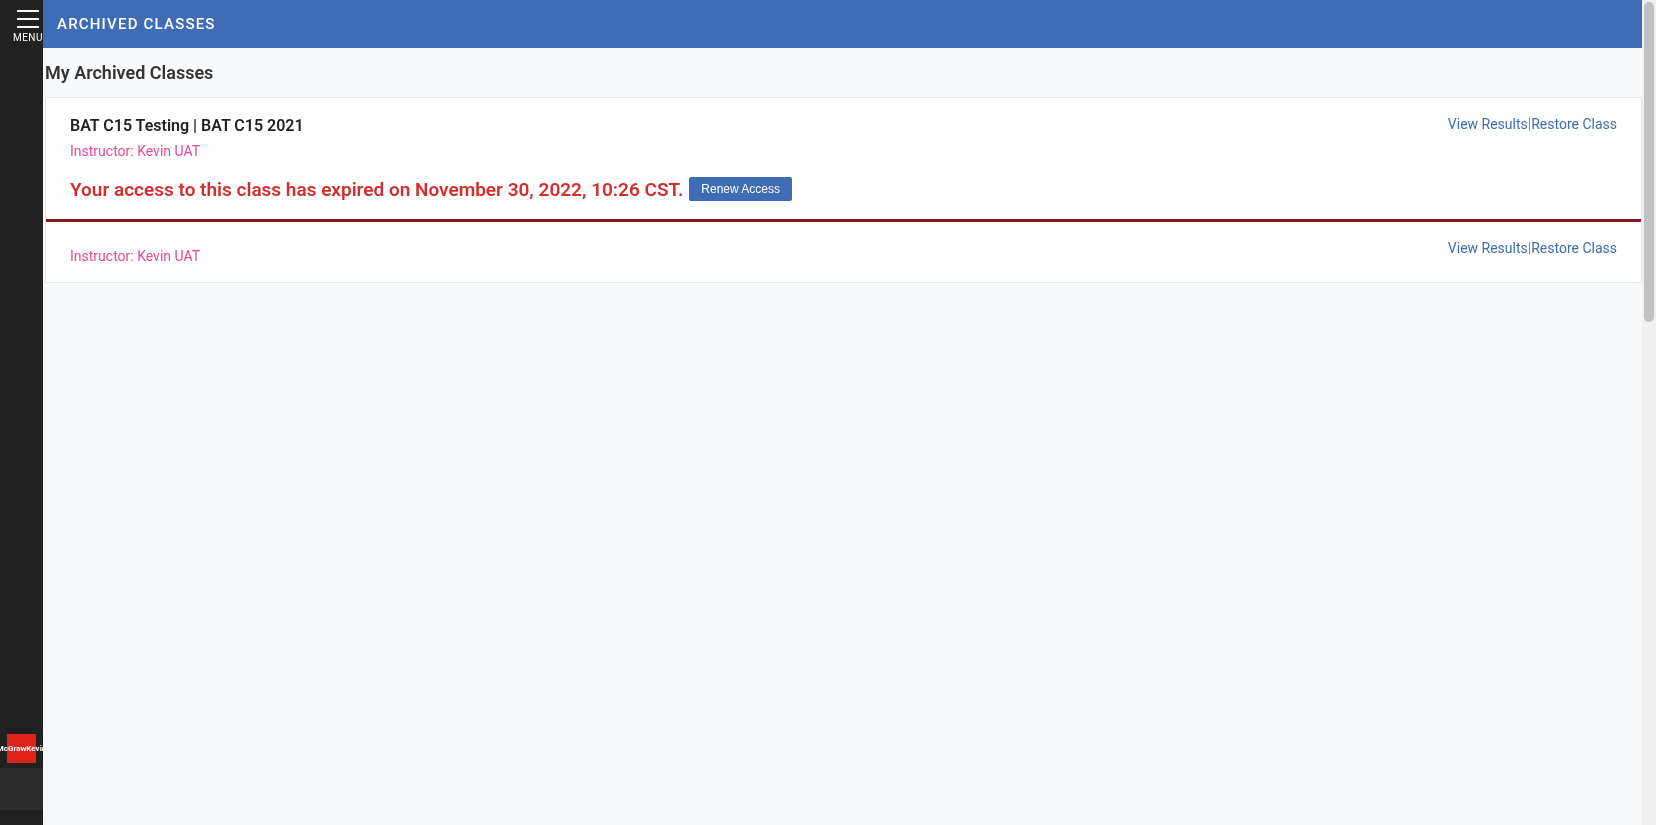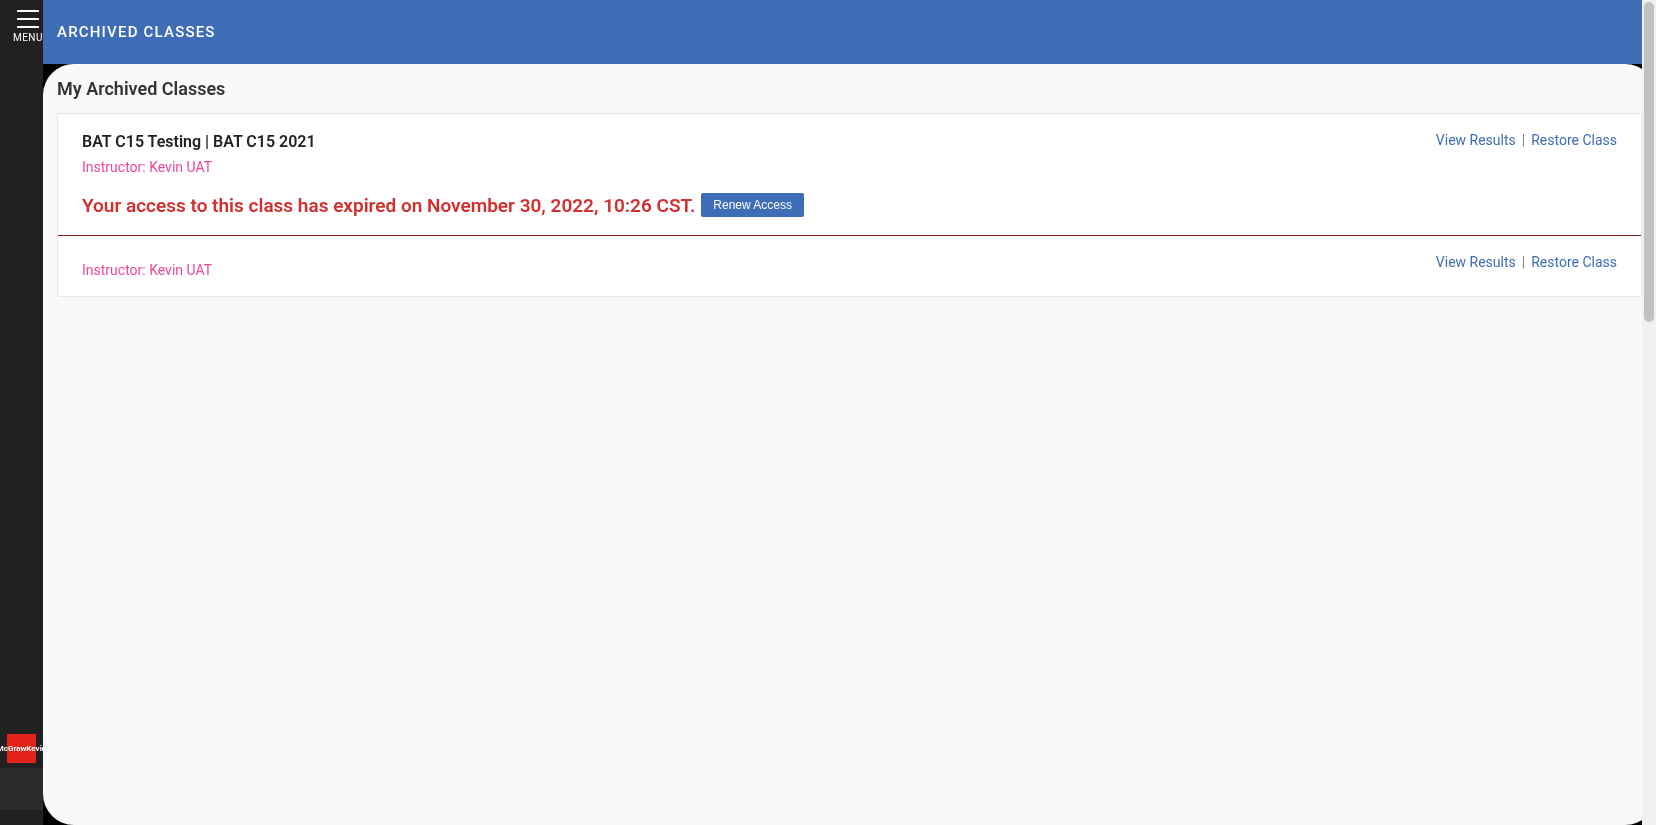--- a/index.html
+++ b/index.html
@@ -80,52 +80,51 @@
   position: absolute;
   left: 43px;
   top: 0;
   right: 0;
   bottom: 0;
   display: flex;
   flex-direction: column;
 }
 .header {
   background: #3e6db5;
-  height: 64px;
+  height: 48px;
   display: flex;
   align-items: center;
   padding-left: 14px;
 }
 .header-title {
   color: #fff;
   font-size: 15px;
   font-weight: 500;
   letter-spacing: 1.2px;
 }
 .content {
   flex: 1;
   background: #f7f9fb;
-  padding: 14px 14px 0 14px;
+  padding: 14px 14px 0 2px;
   overflow-y: auto;
-  border-radius: 31px;
 }
 .section-title {
   font-size: 18px;
   font-weight: 600;
   color: #333;
   margin-bottom: 14px;
 }
 .classes-list {
   background: #fff;
   border: 1px solid #e3e6ea;
   border-radius: 2px;
 }
 .class-row {
   padding: 18px 24px;
-  border-bottom: 1px solid #7f1d1d;
+  border-bottom: 3px solid #7f1d1d;
   position: relative;
 }
 .class-row:last-child {
   border-bottom: none;
 }
 .class-title {
   font-size: 16px;
   font-weight: 600;
   color: #222;
   margin-bottom: 6px;
@@ -155,21 +154,21 @@
   font-weight: 500;
   border-radius: 2px;
   cursor: pointer;
 }
 .class-actions {
   position: absolute;
   top: 18px;
   right: 24px;
   display: flex;
   align-items: flex-start;
-  gap: 6px;
+  gap: 0;
   font-size: 14px;
 }
 .action-link {
   color: #3e6db5;
   cursor: pointer;
 }
 .action-sep {
   color: #888;
 }
 .scrollbar-track {

